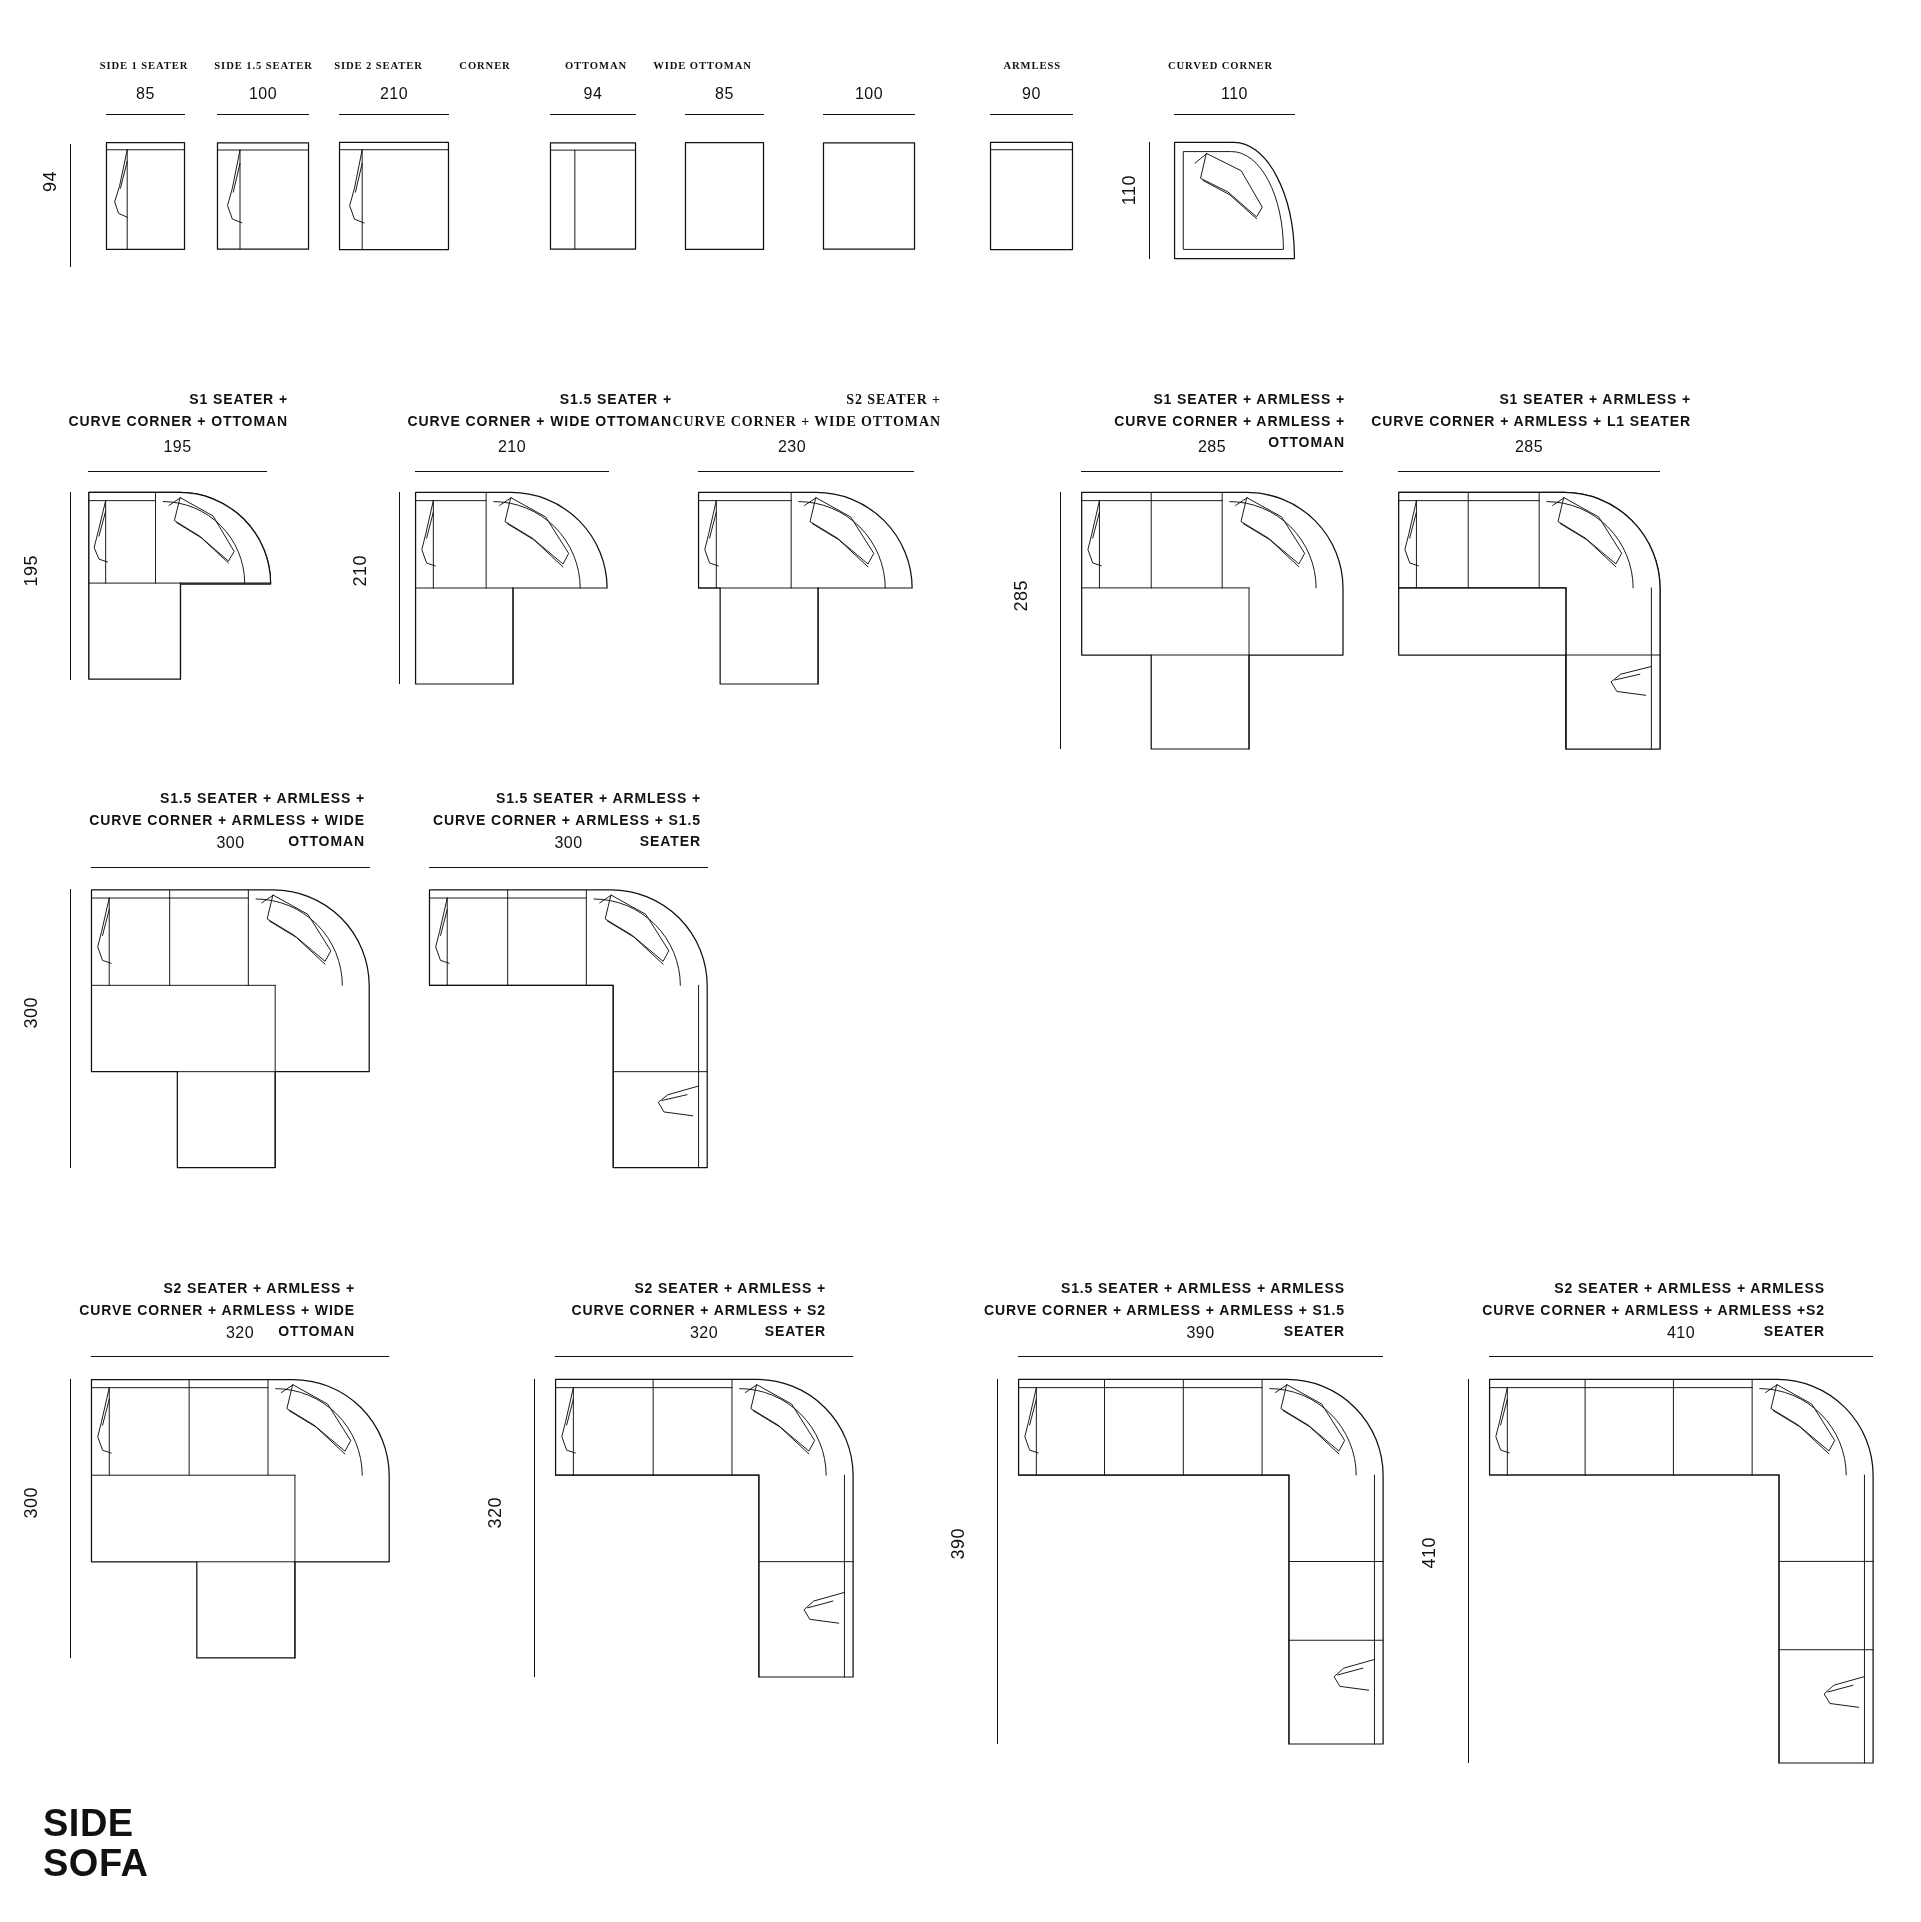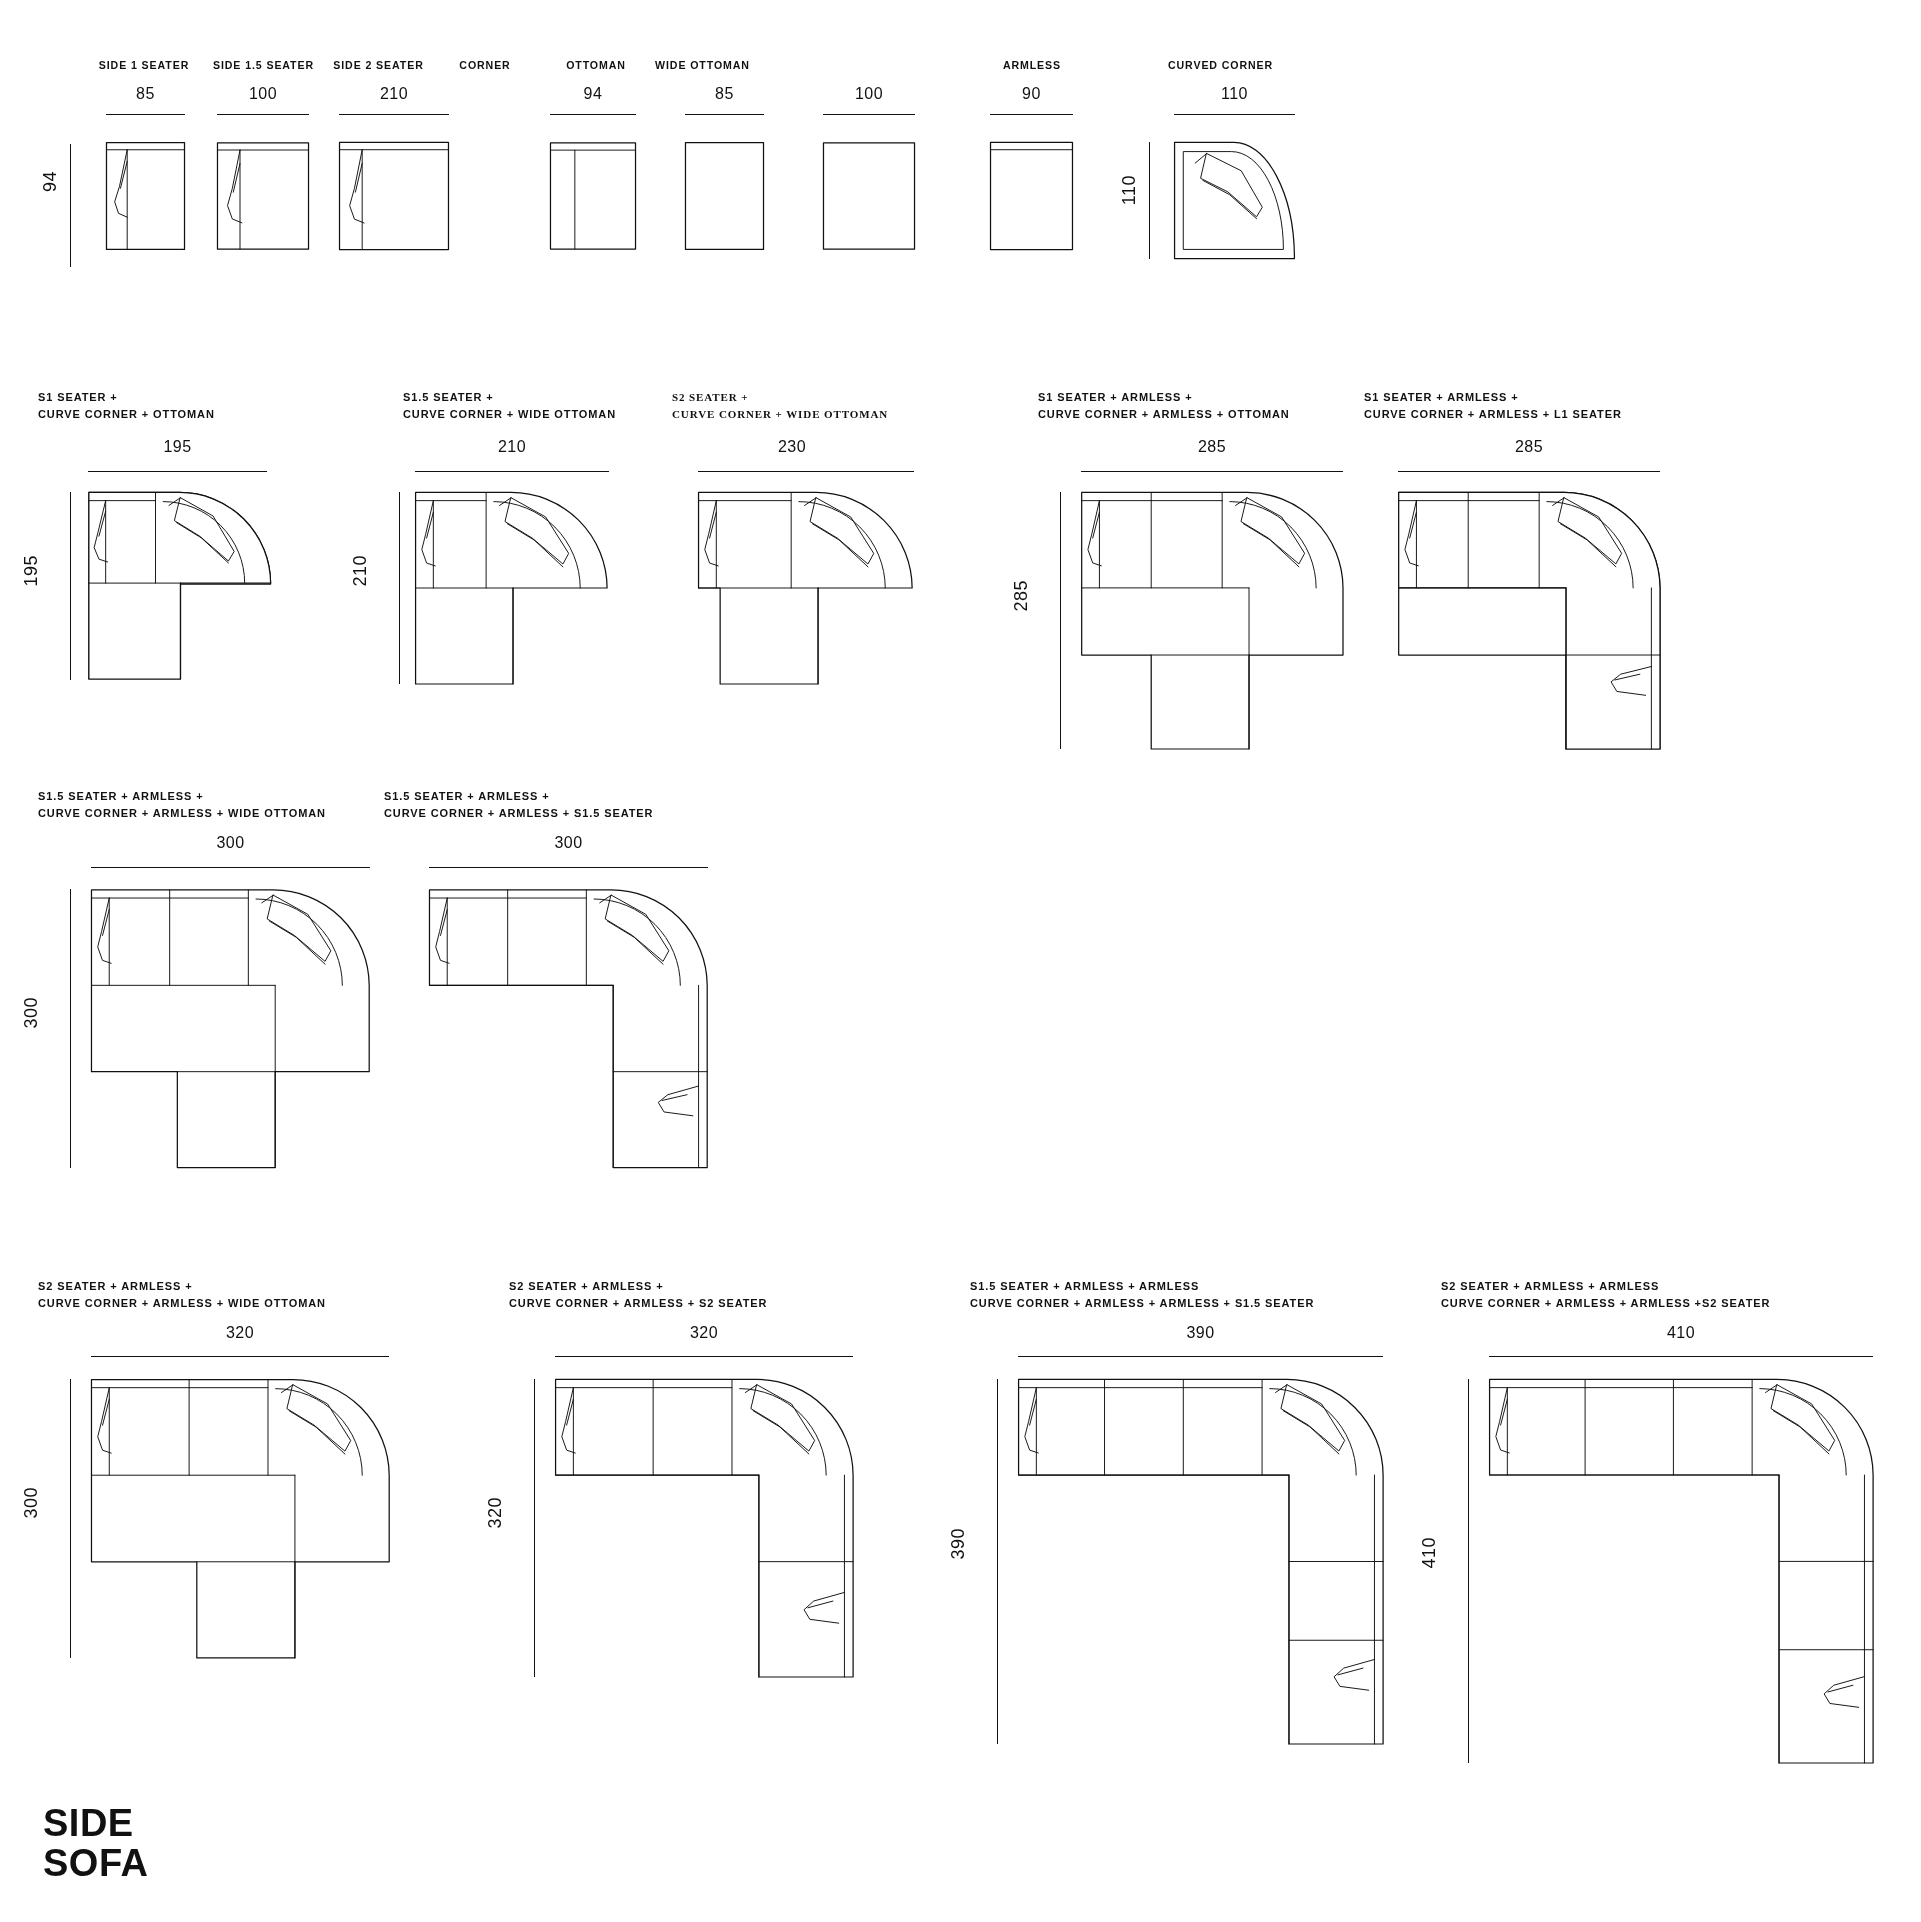--- a/index.html
+++ b/index.html
@@ -10,24 +10,25 @@
     position:relative;
     overflow:hidden;
   }
   .sheet{position:absolute;inset:0;}
 
   
   .mod-name{
     font-size:10.6px;font-weight:700;letter-spacing:0.9px;
     text-transform:uppercase;text-align:center;line-height:1.45;
     white-space:pre-line;
+    font-family:Liberation Serif, serif;
   }
   .combo-name{
-    font-size:11px;font-weight:700;letter-spacing:0.9px;
-    text-transform:uppercase;text-align:left;line-height:1.55;
+    font-size:14px;font-weight:700;letter-spacing:0.9px;
+    text-transform:uppercase;text-align:right;line-height:1.55;
     white-space:pre-line;
   }
   .dim-num{
     font-size:16px;font-weight:400;letter-spacing:0.5px;text-align:center;
   }
   .vdim{
     font-size:18px;letter-spacing:0.5px;
     writing-mode:vertical-rl;transform:rotate(180deg);
     text-align:center;
   }

